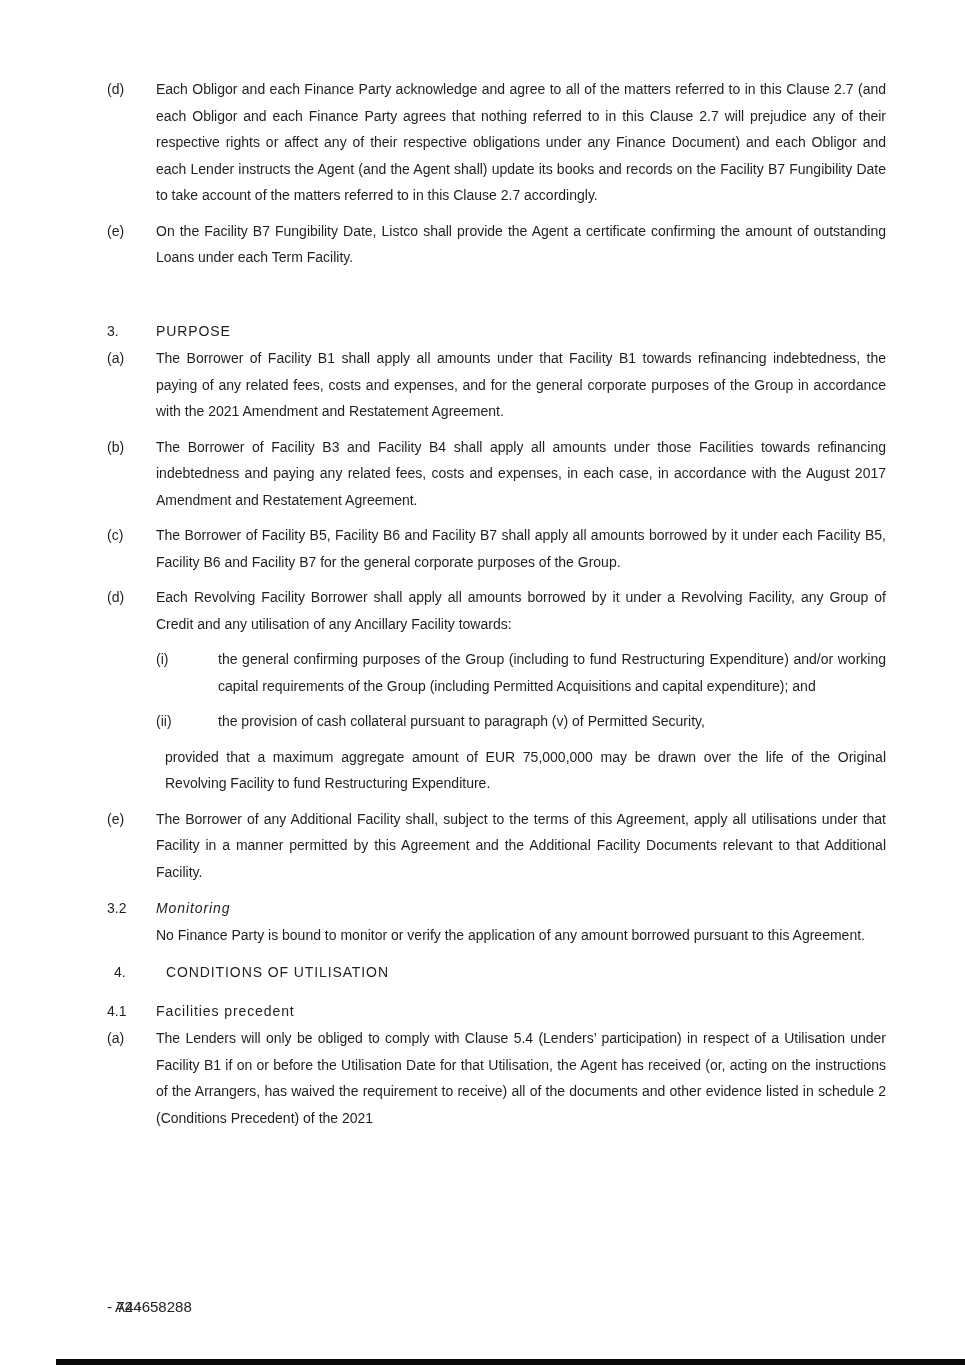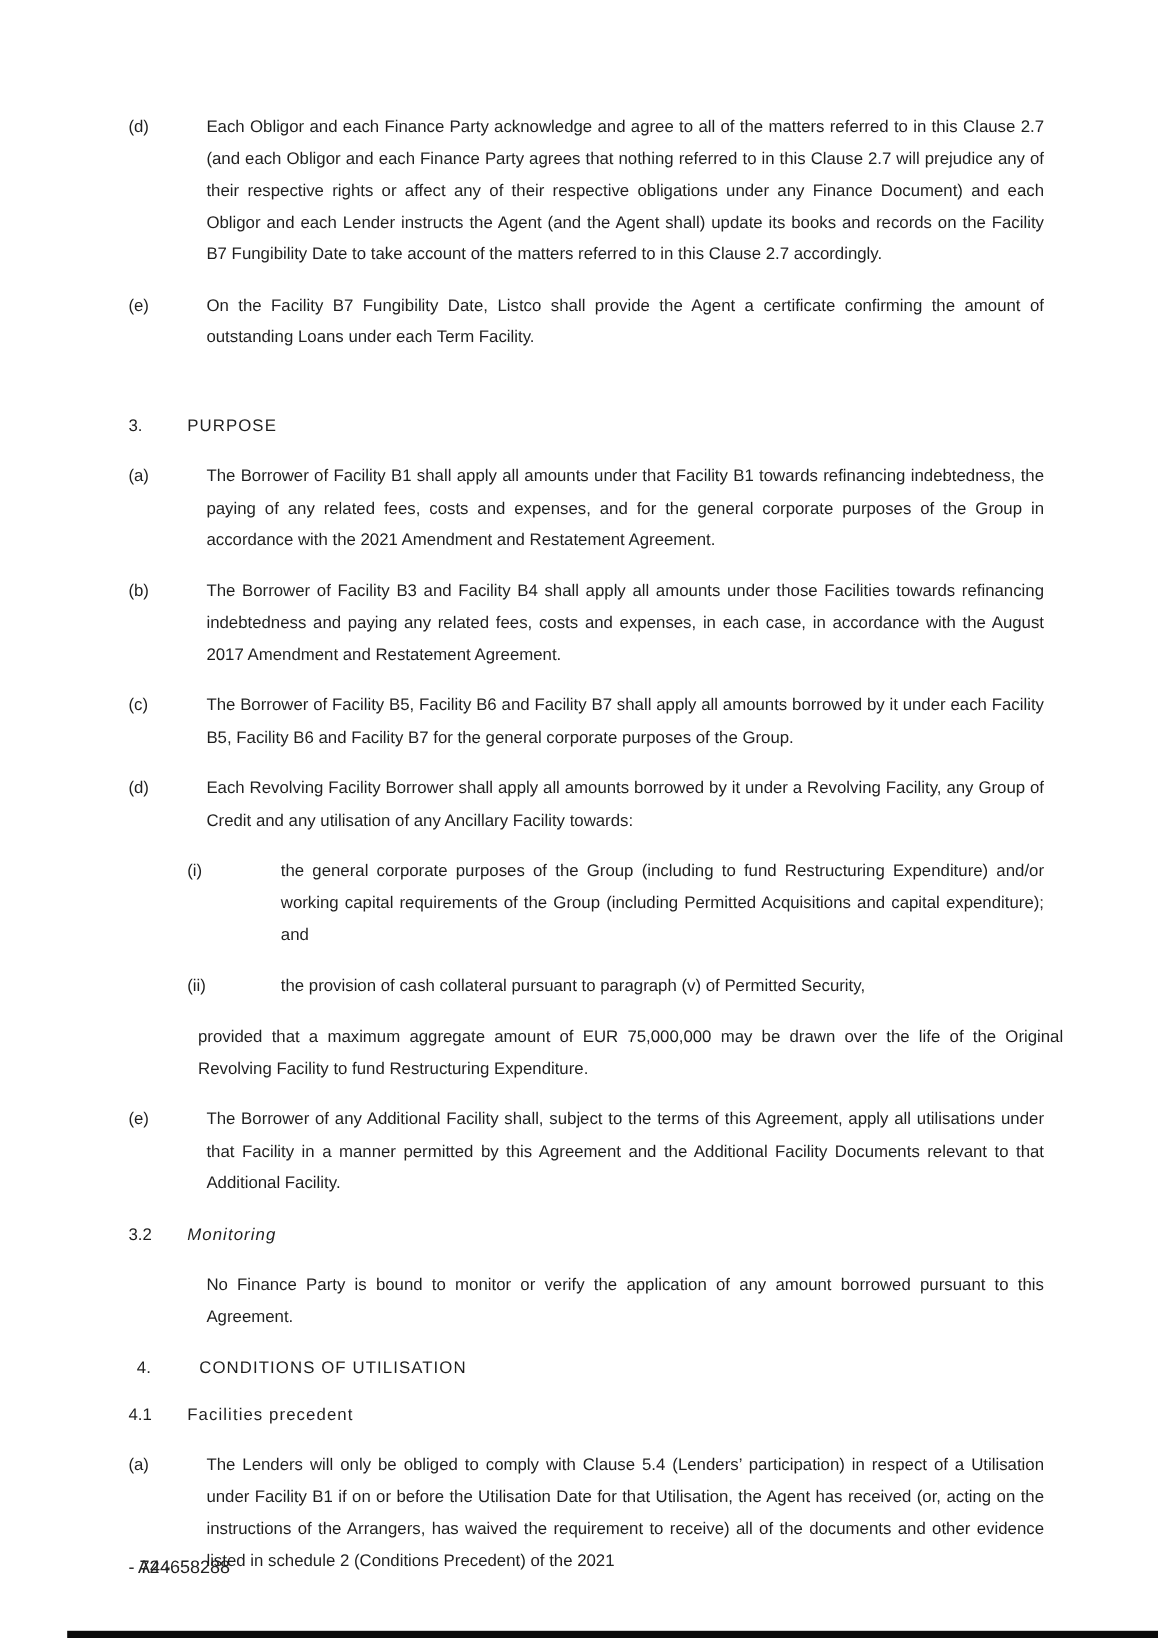--- a/index.html
+++ b/index.html
@@ -29,21 +29,21 @@
     position: relative;
     padding-left: 49px;
   }
   .clause-label {
     position: absolute;
     left: 0;
     top: 0;
     white-space: nowrap;
   }
   .clause-text {
-    margin: 16px;
+    margin: 0;
     text-align: justify;
   }
   .subclause {
     position: relative;
     margin-left: 49px;
     padding-left: 62px;
   }
   .subclause .clause-label {
     left: 0;
   }
@@ -142,21 +142,21 @@
       <p class="clause-text">The Borrower of Facility B5, Facility B6 and Facility B7 shall apply all amounts borrowed by it under each Facility B5, Facility B6 and Facility B7 for the general corporate purposes of the Group.</p>
     </div>
 
     <div class="clause mt-para">
       <span class="clause-label">(d)</span>
       <p class="clause-text">Each Revolving Facility Borrower shall apply all amounts borrowed by it under a Revolving Facility, any Group of Credit and any utilisation of any Ancillary Facility towards:</p>
     </div>
 
     <div class="subclause mt-para">
       <span class="clause-label">(i)</span>
-      <p class="clause-text">the general corporate purposes of the Group (including to fund Restructuring Expenditure) and/or working capital requirements of the Group (including Permitted Acquisitions and capital expenditure); and</p>
+      <p class="clause-text">the general confirming purposes of the Group (including to fund Restructuring Expenditure) and/or working capital requirements of the Group (including Permitted Acquisitions and capital expenditure); and</p>
     </div>
 
     <div class="subclause mt-para">
       <span class="clause-label">(ii)</span>
       <p class="clause-text">the provision of cash collateral pursuant to paragraph (v) of Permitted Security,</p>
     </div>
 
     <p class="proviso">provided that a maximum aggregate amount of EUR 75,000,000 may be drawn over the life of the Original Revolving Facility to fund Restructuring Expenditure.</p>
 
     <div class="clause mt-para">

